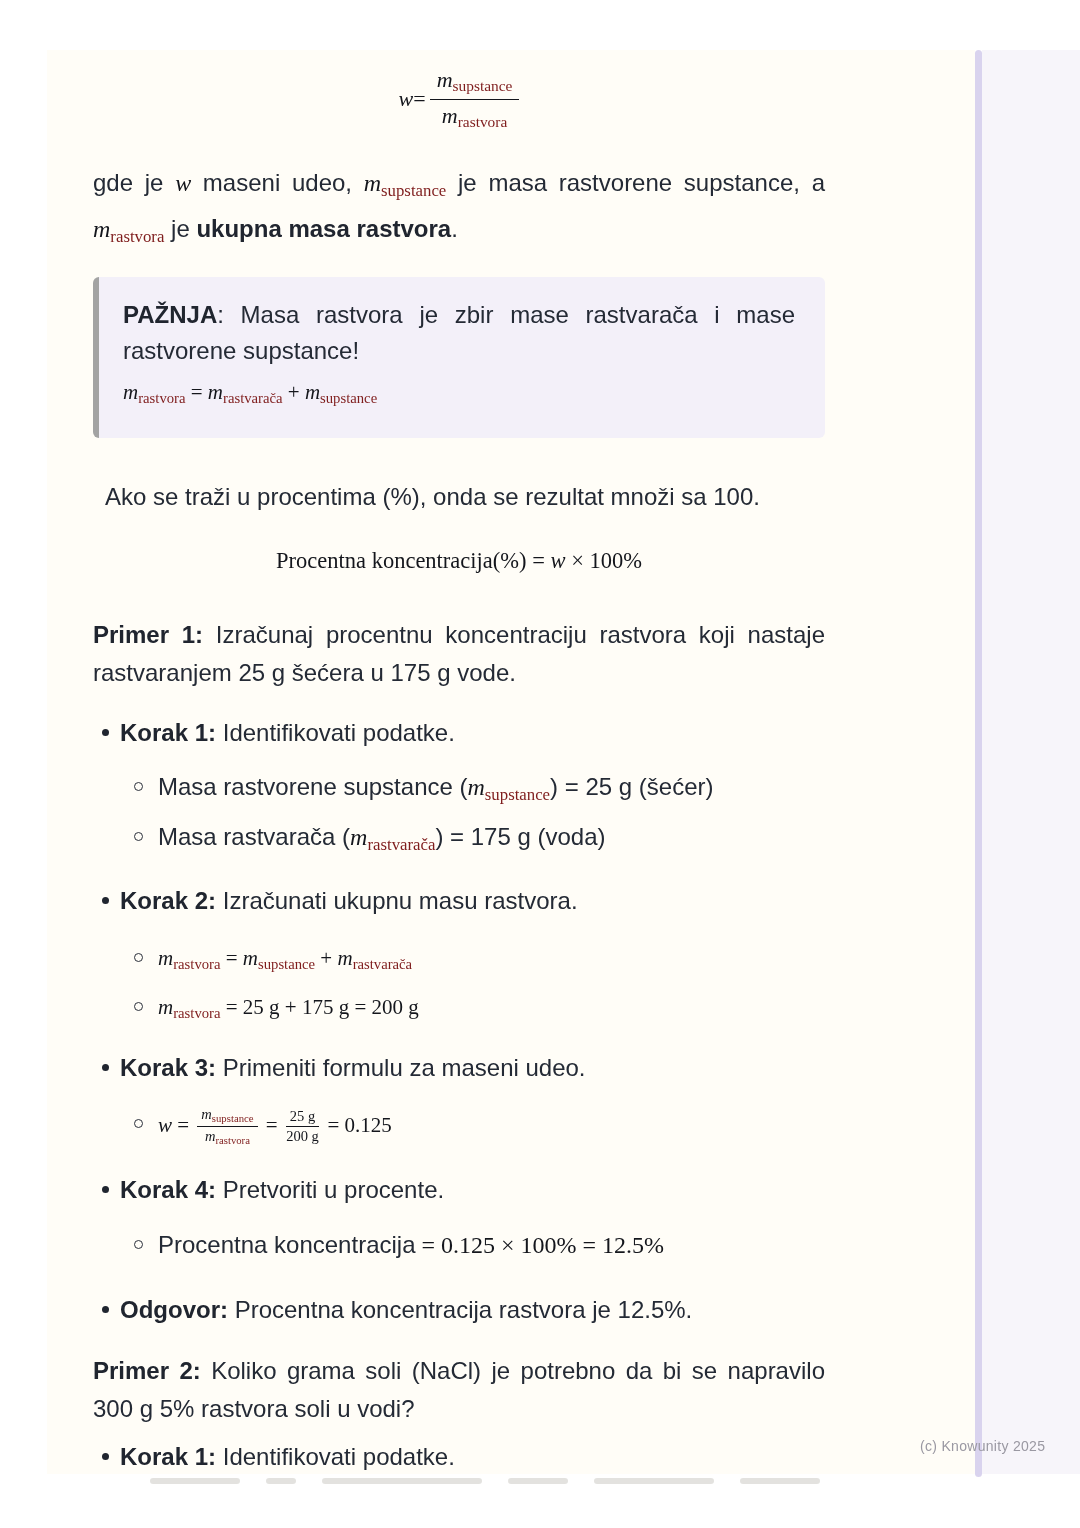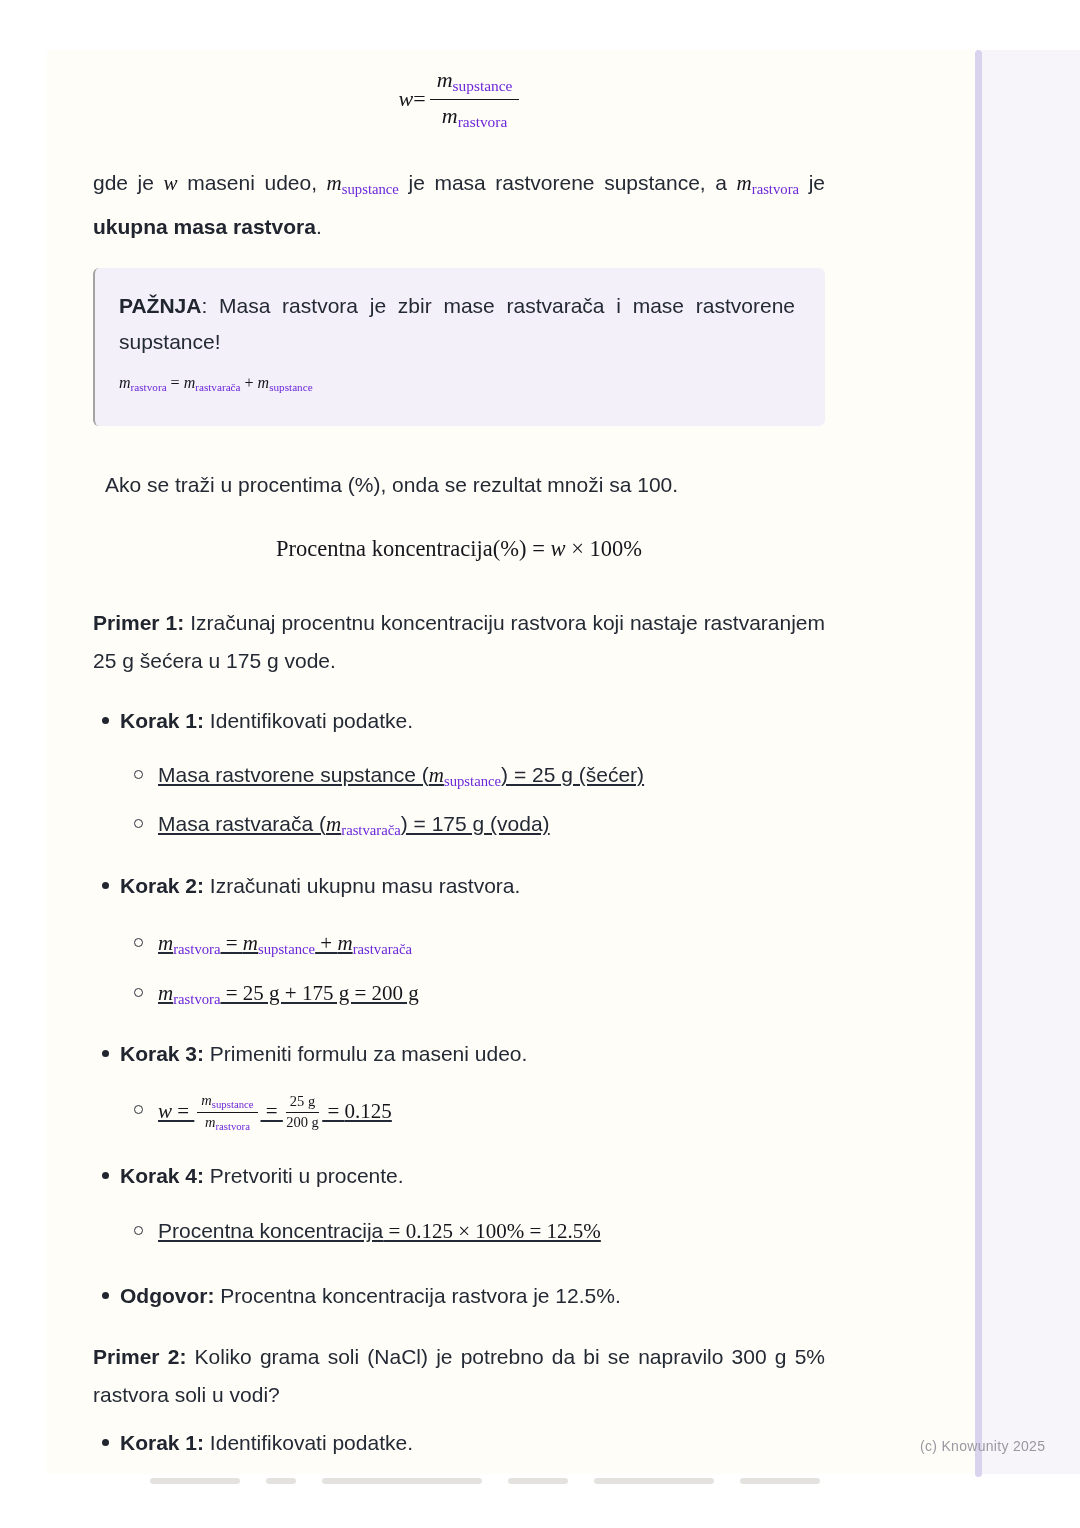--- a/index.html
+++ b/index.html
@@ -9,44 +9,44 @@
   .paper{position:absolute;left:47px;top:50px;width:928px;height:1424px;
          background:#fffdf7;box-sizing:border-box;
          padding:16px 150px 0 46px;overflow:hidden;}
   .side-panel{position:absolute;left:982px;top:50px;width:98px;height:1424px;background:#f7f5fa;}
   .scrollbar{position:absolute;left:975px;top:50px;width:7px;height:1427px;
              background:#d9d3ee;border-radius:4px;z-index:2;}
   .watermark{position:absolute;left:920px;top:1438px;font-size:14px;color:#9a98a2;z-index:3;letter-spacing:.3px;}
 
   .serif{font-family:"Liberation Serif",serif;font-style:normal;color:#14161c;}
   .mvar{font-family:"Liberation Serif",serif;font-style:italic;color:#14161c;}
-  .msub{font-family:"Liberation Serif",serif;font-style:normal;color:#6d28d9;
+  .msub{font-family:"Liberation Serif",serif;font-style:normal;color:#7f1d1d;
         font-size:0.70em;vertical-align:-0.28em;}
 
-  .para{font-size:21px;line-height:38px;margin:0;}
+  .para{font-size:24px;line-height:38px;margin:0;}
   .justify{text-align:justify;}
   b{font-weight:bold;color:#20252f;}
 
   .formula-top{display:flex;justify-content:center;align-items:center;
                font-size:22px;height:66px;}
   .frac{display:inline-flex;flex-direction:column;text-align:center;margin-left:4px;}
   .frac-num{border-bottom:1.5px solid #14161c;padding:0 7px 3px 7px;}
   .frac-den{padding-top:3px;}
 
-  .callout{margin-top:22px;background:#f3f0f9;border-left:2px solid #a3a3a3;
+  .callout{margin-top:22px;background:#f3f0f9;border-left:6px solid #a3a3a3;
            border-radius:6px;padding:20px 30px 22px 24px;}
   .callout .para{line-height:36px;}
-  .callout-formula{margin-top:6px;font-size:16px;line-height:34px;}
+  .callout-formula{margin-top:6px;font-size:21px;line-height:34px;}
 
   .centered-formula{margin-top:30px;text-align:center;font-size:22.5px;line-height:30px;}
 
   .li{position:relative;}
   .li .para{line-height:30px;}
   .li1{padding-left:27px;}
-  .li2{padding-left:65px;text-decoration:underline;}
+  .li2{padding-left:65px;}
   .dot{position:absolute;left:9px;top:11px;width:7px;height:7px;border-radius:50%;background:#20252f;}
   .circle{position:absolute;left:41px;top:10px;width:9px;height:9px;border-radius:50%;
           border:1.8px solid #2b303b;box-sizing:border-box;background:transparent;}
   .mathline{font-size:21px;}
 
   .sfrac{display:inline-flex;flex-direction:column;text-align:center;vertical-align:middle;
          font-size:14.5px;line-height:1.2;margin:0 3px;}
   .sfrac .n{border-bottom:1.3px solid #14161c;padding:0 4px 1px 4px;}
   .sfrac .d{padding-top:1px;}
   .sfrac .msub{font-size:0.74em;}

